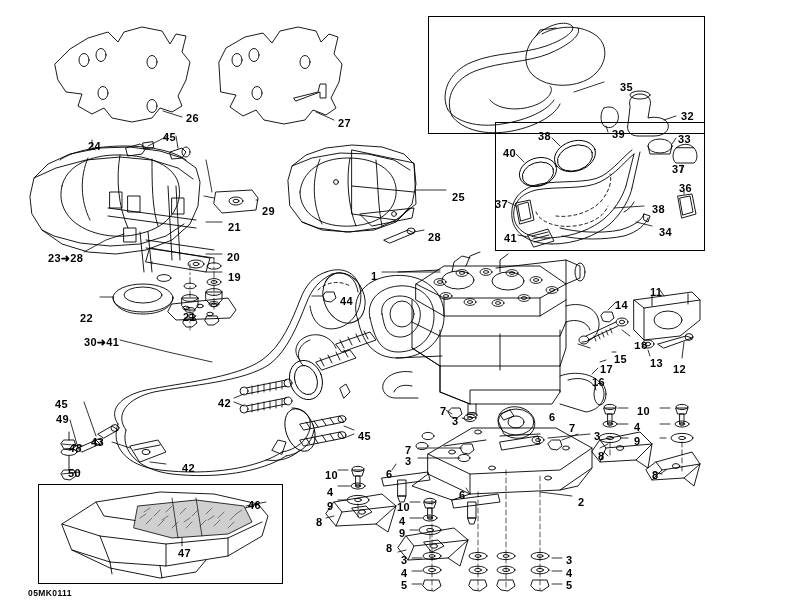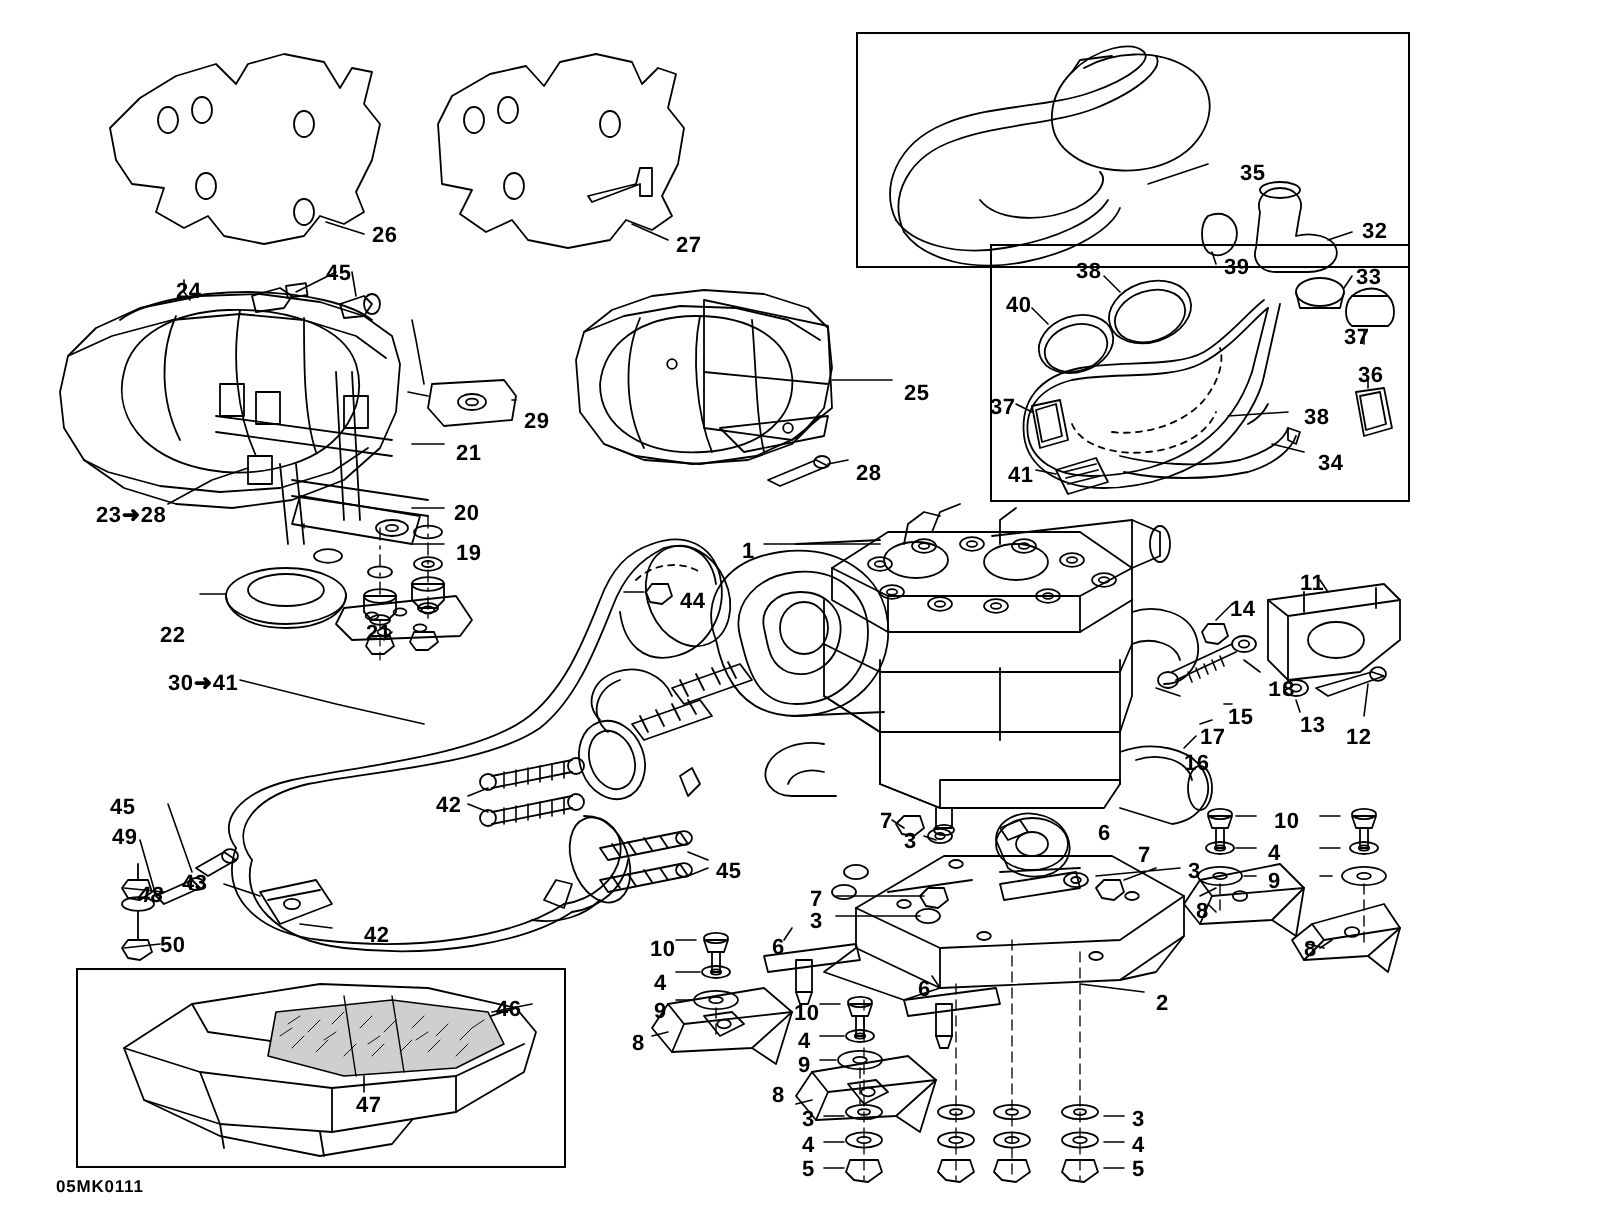--- a/index.html
+++ b/index.html
@@ -672,21 +672,21 @@
       <div class="lbl" style="left: 592px; top: 377px;">16</div>
       <div class="lbl" style="left: 650px; top: 358px;">13</div>
       <div class="lbl" style="left: 673px; top: 364px;">12</div>
       <div class="lbl" style="left: 218px; top: 398px;">42</div>
       <div class="lbl" style="left: 55px; top: 399px;">45</div>
       <div class="lbl" style="left: 358px; top: 431px;">45</div>
       <div class="lbl" style="left: 56px; top: 414px;">49</div>
       <div class="lbl" style="left: 69px; top: 443px; font-style: italic;">48</div>
       <div class="lbl" style="left: 91px; top: 437px;">43</div>
       <div class="lbl" style="left: 182px; top: 463px;">42</div>
-      <div class="lbl" style="left: 64px; top: 468px; padding-left: 16px;">50</div>
+      <div class="lbl" style="left: 52px; top: 468px; padding-left: 16px;">50</div>
       <div class="lbl" style="left: 440px; top: 406px;">7</div>
       <div class="lbl" style="left: 452px; top: 416px;">3</div>
       <div class="lbl" style="left: 549px; top: 412px;">6</div>
       <div class="lbl" style="left: 569px; top: 423px;">7</div>
       <div class="lbl" style="left: 637px; top: 406px;">10</div>
       <div class="lbl" style="left: 634px; top: 422px;">4</div>
       <div class="lbl" style="left: 634px; top: 436px;">9</div>
       <div class="lbl" style="left: 594px; top: 431px;">3</div>
       <div class="lbl" style="left: 598px; top: 451px;">8</div>
       <div class="lbl" style="left: 652px; top: 470px;">8</div>

